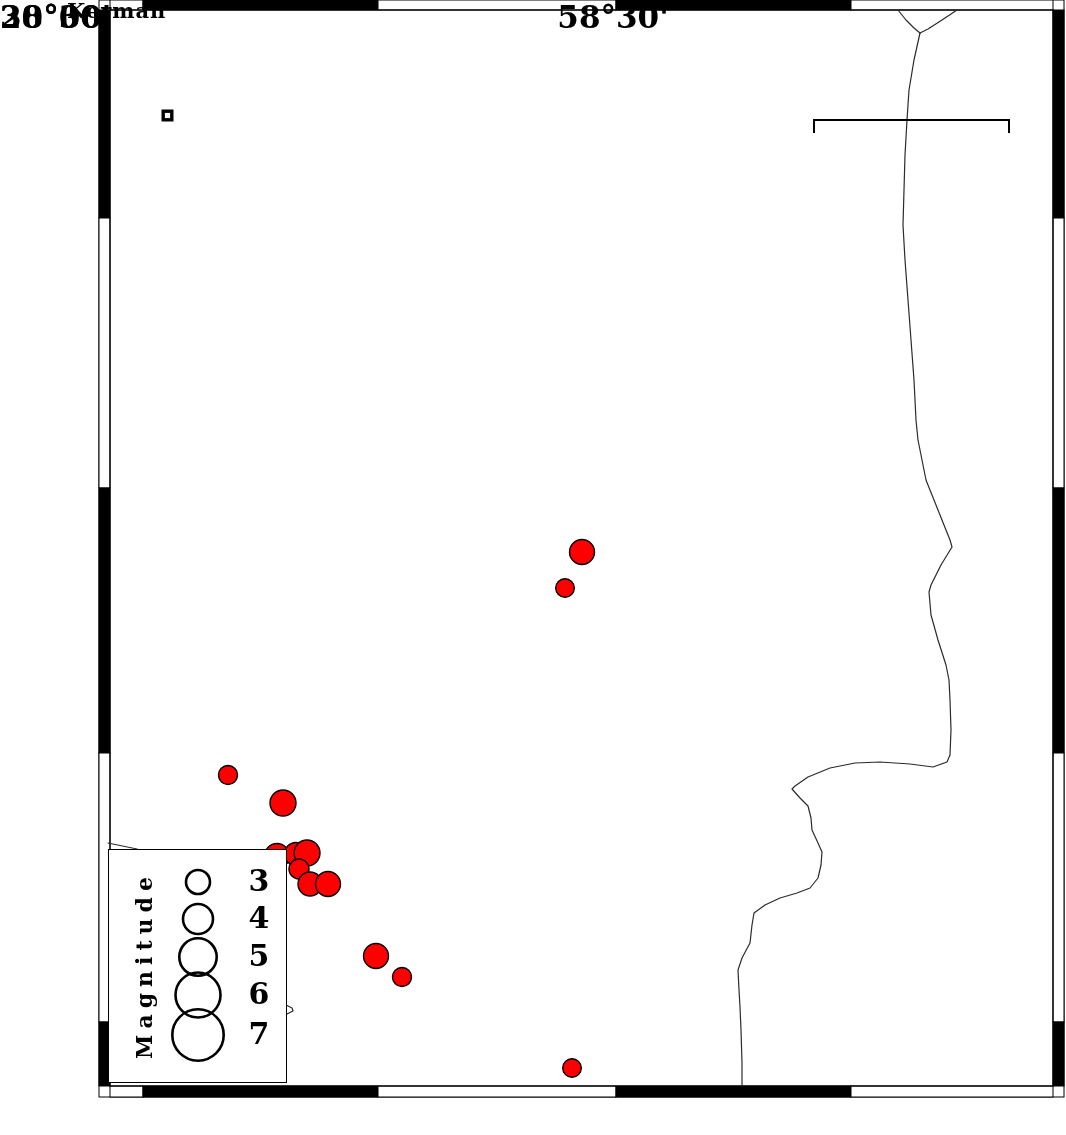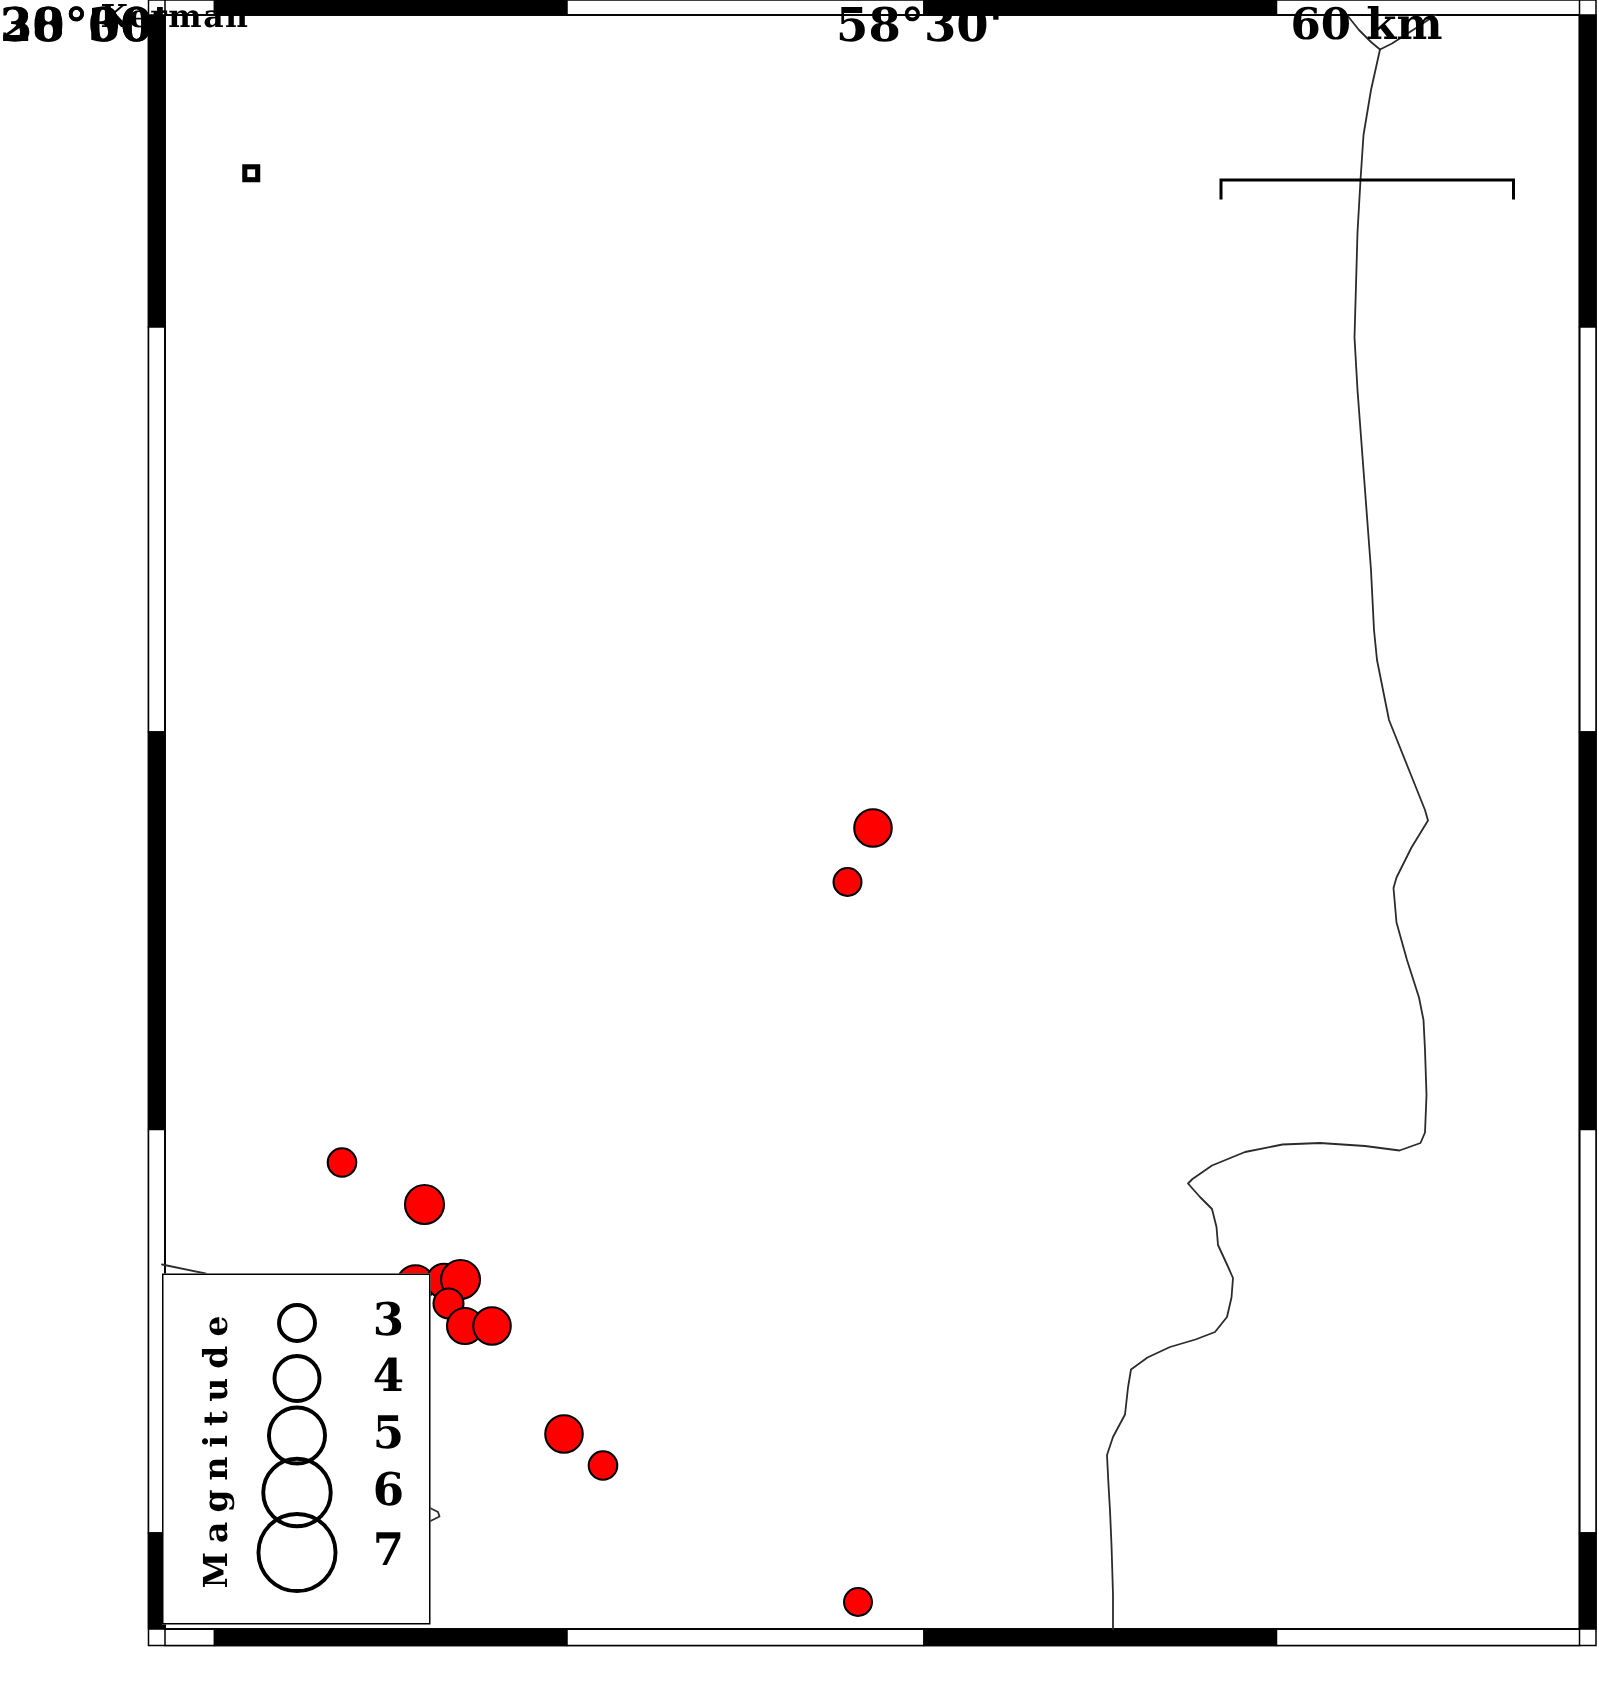--- a/index.html
+++ b/index.html
@@ -68,21 +68,20 @@
       <circle cx="402" cy="977" r="9.5" fill="#ff0000" stroke="#000" stroke-width="1.4"></circle>
       <circle cx="572" cy="1068" r="9.3" fill="#ff0000" stroke="#000" stroke-width="1.4"></circle>
       <path d="M814,133 V120 H1009 V133" fill="none" stroke="#000" stroke-width="2"></path>
       <rect x="163.2" y="111.2" width="8.6" height="8.6" fill="#fff" stroke="#000" stroke-width="3.4"></rect>
     </svg>
 
   <div class="label lat1">30°00'</div>
   <div class="label lat2">28°30'</div>
   <div class="label lon2">58°30'</div>
   <div class="label city">Kerman</div>
-  <div class="label scalebar-label">60 km</div>
 
   <div class="legend">
     <svg id="legend-svg" width="176" height="231" viewBox="0 0 176 231">
         <circle cx="89" cy="32" r="12" fill="none" stroke="#000" stroke-width="2.6"></circle>
         <circle cx="89" cy="69" r="15" fill="none" stroke="#000" stroke-width="2.6"></circle>
         <circle cx="89" cy="107" r="18.7" fill="none" stroke="#000" stroke-width="2.6"></circle>
         <circle cx="89" cy="145" r="22.5" fill="none" stroke="#000" stroke-width="2.6"></circle>
         <circle cx="89" cy="185" r="25.7" fill="none" stroke="#000" stroke-width="2.6"></circle>
       </svg>
     <div class="legend-title">Magnitude</div>

